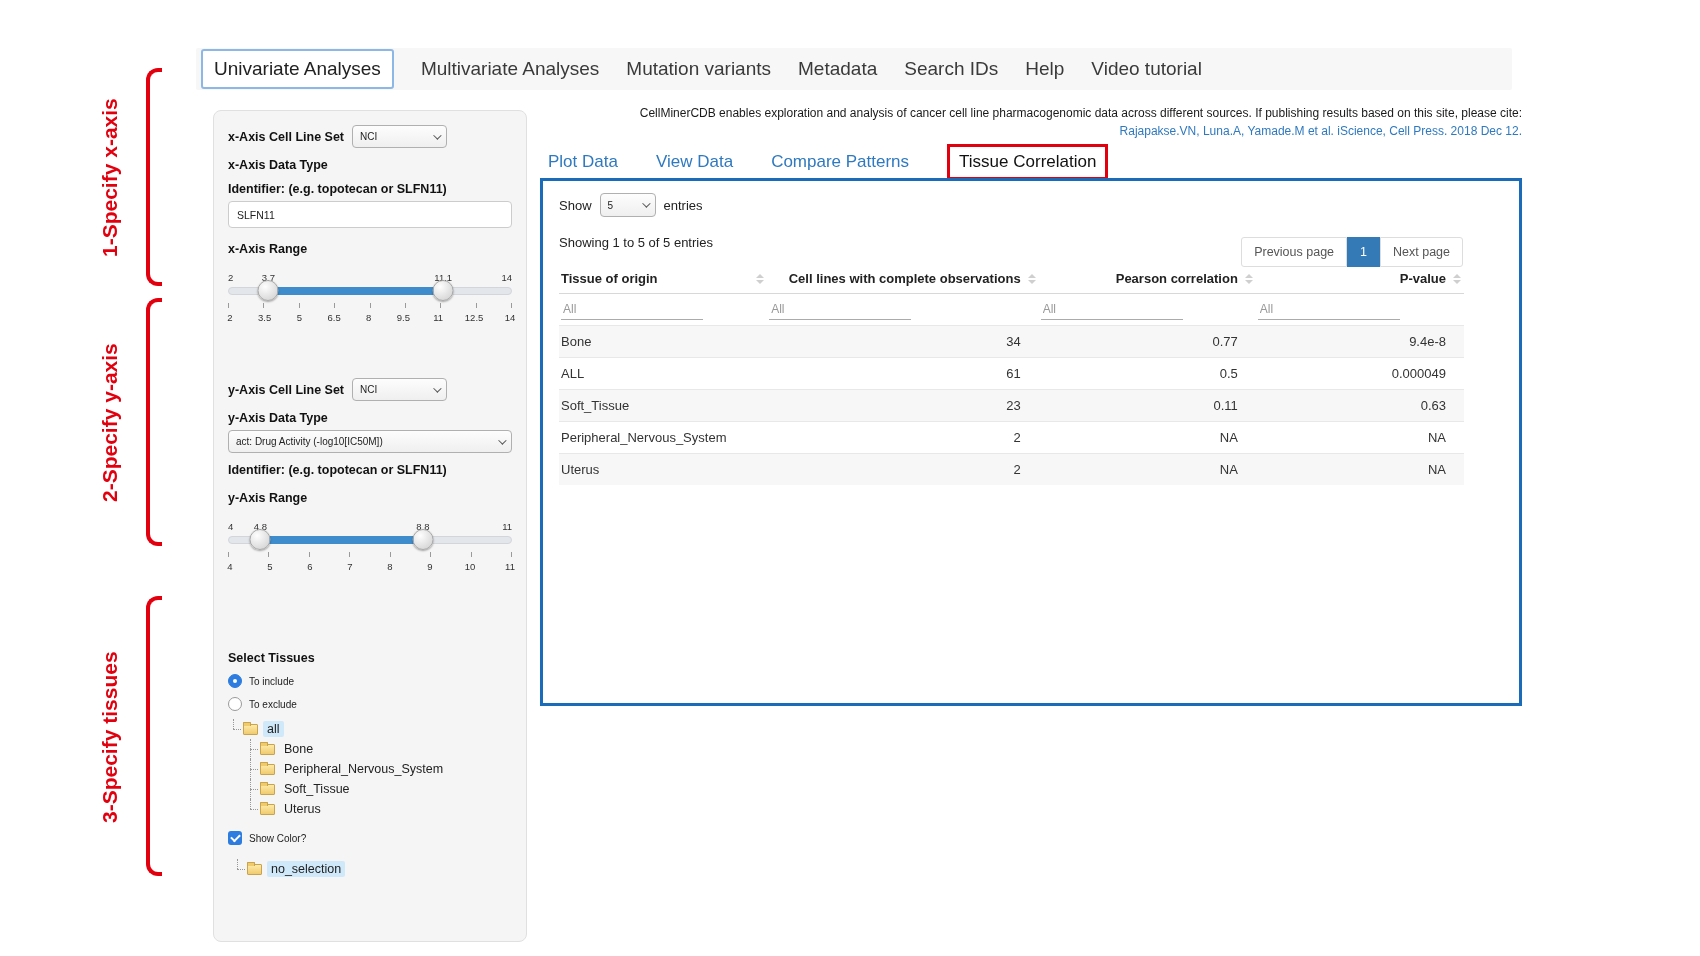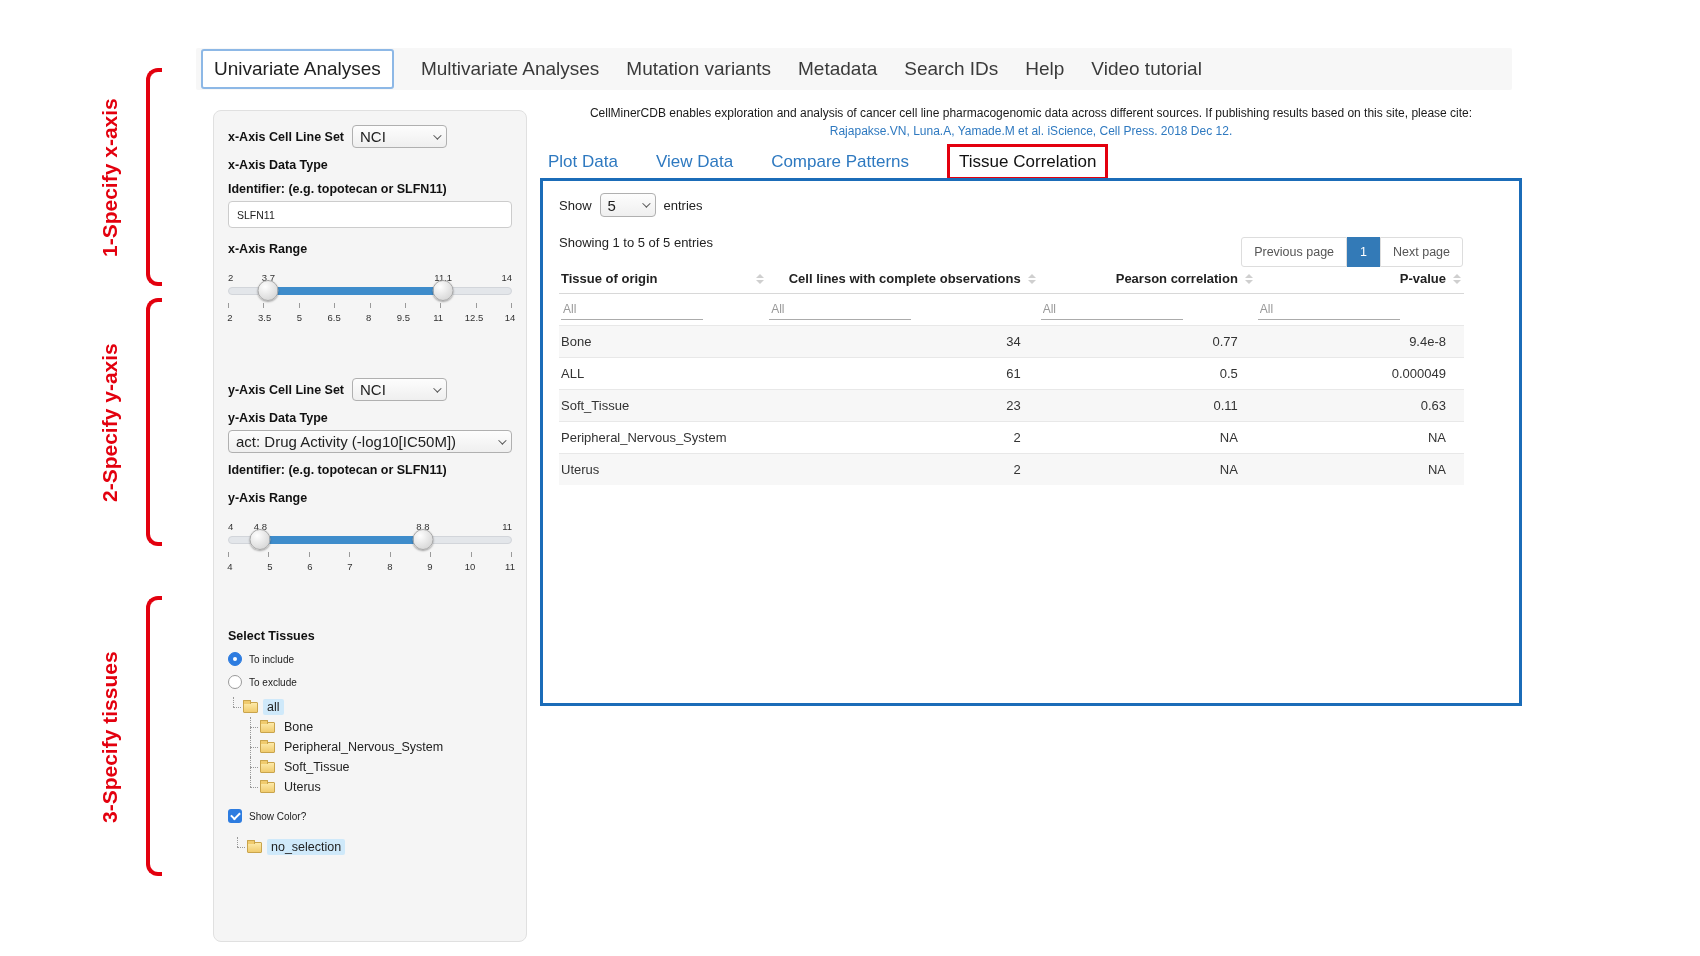--- a/index.html
+++ b/index.html
@@ -38,21 +38,21 @@
     position:absolute; left:213px; top:110px; width:314px; height:832px;
     background:#f5f5f5; border:1px solid #e0e0e0; border-radius:8px;
     padding:14px 14px;
   }
   .f-label{ font-size:12.5px; font-weight:bold; color:#111; margin-top:10px; }
   .inline-row{ display:flex; align-items:center; gap:8px; }
   .inline-row .f-label{ margin-top:0; }
   .sel{
     background:linear-gradient(#fdfdfd,#efefef); border:1px solid #b0b0b0; border-radius:4px;
     height:23px; display:flex; align-items:center; justify-content:space-between;
-    padding:0 7px; font-size:15px; color:#222; cursor:pointer;
+    padding:0 7px; font-size:10px; color:#222; cursor:pointer;
   }
   .sel.small{ width:95px; }
   .sel.full{ width:100%; margin-top:5px; }
   .chev{
     width:6px; height:6px; border-right:1.6px solid #555; border-bottom:1.6px solid #555;
     transform:rotate(45deg) translateY(-2px); flex:none; margin-left:6px;
   }
   .text-input{
     width:100%; height:27px; background:#fff; border:1px solid #ccc; border-radius:4px;
     font-size:10.5px; padding:0 8px; color:#222; font-family:inherit; margin-top:5px;
@@ -91,21 +91,21 @@
   .tree-children{ margin-left:17px; }
   .folder{
     display:inline-block; width:15px; height:11px; background:linear-gradient(#fdeaa8,#f0cb6e);
     border:1px solid #c9a44c; border-radius:1px; position:relative; margin:0 5px 0 2px; flex:none;
   }
   .folder::before{ content:""; position:absolute; top:-3px; left:-1px; width:6px; height:3px; background:#f0cb6e; border:1px solid #c9a44c; border-bottom:none; border-radius:1px 1px 0 0; }
   .tlabel{ padding:1px 4px; border-radius:2px; cursor:pointer; }
   .tlabel.selected{ background:#cfe9fa; }
 
   
-  .citation{ position:absolute; left:540px; top:106px; width:982px; text-align:center; font-size:12px; color:#1a1a1a; }
+  .citation{ position:absolute; left:540px; top:106px; width:982px; text-align:right; font-size:12px; color:#1a1a1a; }
   .citation .cite-link{ color:#2e79c0; margin-top:4px; cursor:pointer; }
 
   .subtabs{ position:absolute; left:548px; top:146px; height:32px; display:flex; align-items:center; gap:38px; font-size:17px; }
   .subtab{ color:#2e79c0; cursor:pointer; white-space:nowrap; }
   .subtab.boxed{ color:#111; border:3px solid #e3000e; padding:5px 9px; }
 
   .panel{
     position:absolute; left:540px; top:178px; width:982px; height:528px;
     border:3px solid #1b6cb8; background:#fff;
   }
@@ -260,21 +260,21 @@
         <span>5</span>
         <span>6</span>
         <span>7</span>
         <span>8</span>
         <span>9</span>
         <span>10</span>
         <span>11</span>
     </div>
   </div>
 
-  <div class="f-label" style="margin-top:46px;">Select Tissues</div>
+  <div class="f-label" style="margin-top:68px;">Select Tissues</div>
 
   <div class="choice-row">
     <span class="radio checked"></span>
     <span>To include</span>
   </div>
   <div class="choice-row">
     <span class="radio"></span>
     <span>To exclude</span>
   </div>
 

